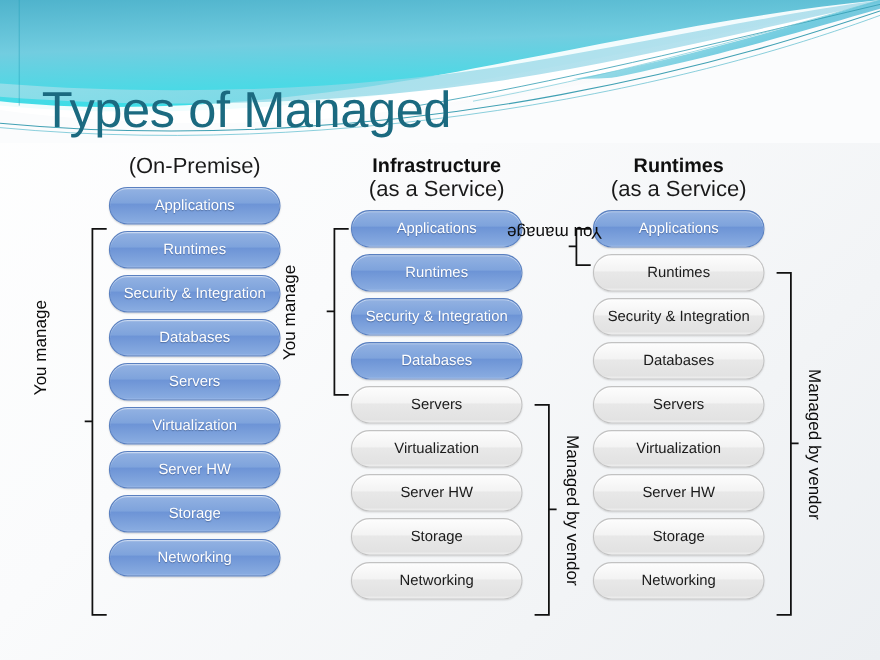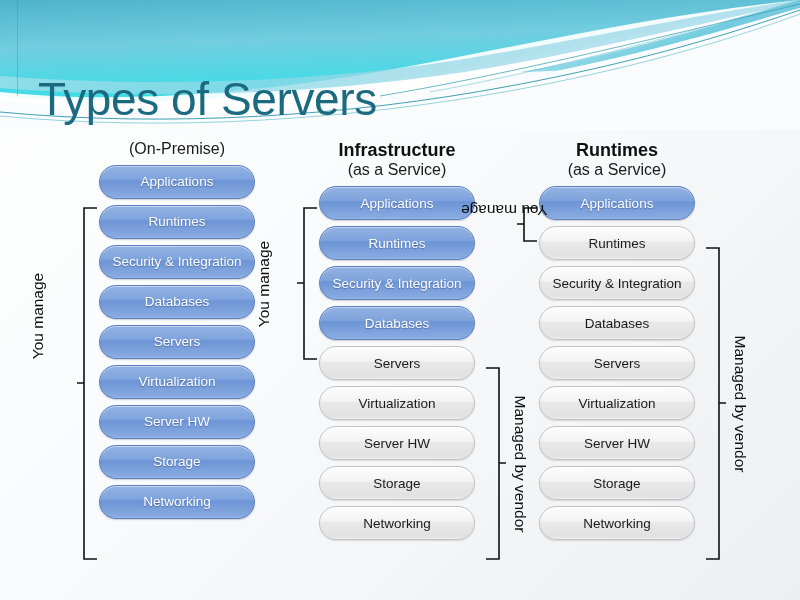--- a/index.html
+++ b/index.html
@@ -57,21 +57,21 @@
     margin-bottom: 6px;
   }
   .col-head .ch-main {
     display: block;
     font-size: 18px;
     font-weight: bold;
     color: #101010;
   }
   .col-head .ch-sub {
     display: block;
-    font-size: 16px;
+    font-size: 20px;
     font-weight: normal;
     color: #1a1a1a;
   }
 
   .stack { position: relative; }
 
   .row {
     height: 34px;
     margin-bottom: 6px;
     border-radius: 17px;
@@ -172,21 +172,21 @@
 
       <path d="M0,112 C170,128 350,116 510,86 C650,60 740,30 800,10" fill="none" stroke="#1f8fa6" stroke-width="1" opacity="0.85"></path>
       <path d="M0,116 C170,132 350,120 515,90 C655,64 745,34 800,14" fill="none" stroke="#57b9cc" stroke-width="0.9" opacity="0.7"></path>
       <path d="M380,96 C500,76 640,42 800,4" fill="none" stroke="#2f9bb0" stroke-width="0.9" opacity="0.8"></path>
       <path d="M430,92 C540,72 670,38 800,0" fill="none" stroke="#6fc6d6" stroke-width="0.8" opacity="0.75"></path>
 
       <rect x="17" y="0" width="1" height="96" fill="#2aa6bd" opacity="0.5"></rect>
     </svg>
   </div>
 
-  <div id="title">Types of Servers</div>
+  <div id="title">Types of Managed</div>
 
   <div class="column" id="col-private">
     <div class="col-head">
       <span class="ch-sub">(On-Premise)</span>
     </div>
     <div class="stack">
       <div class="row blue">
           <span>Applications</span>
         </div>
       <div class="row blue">

